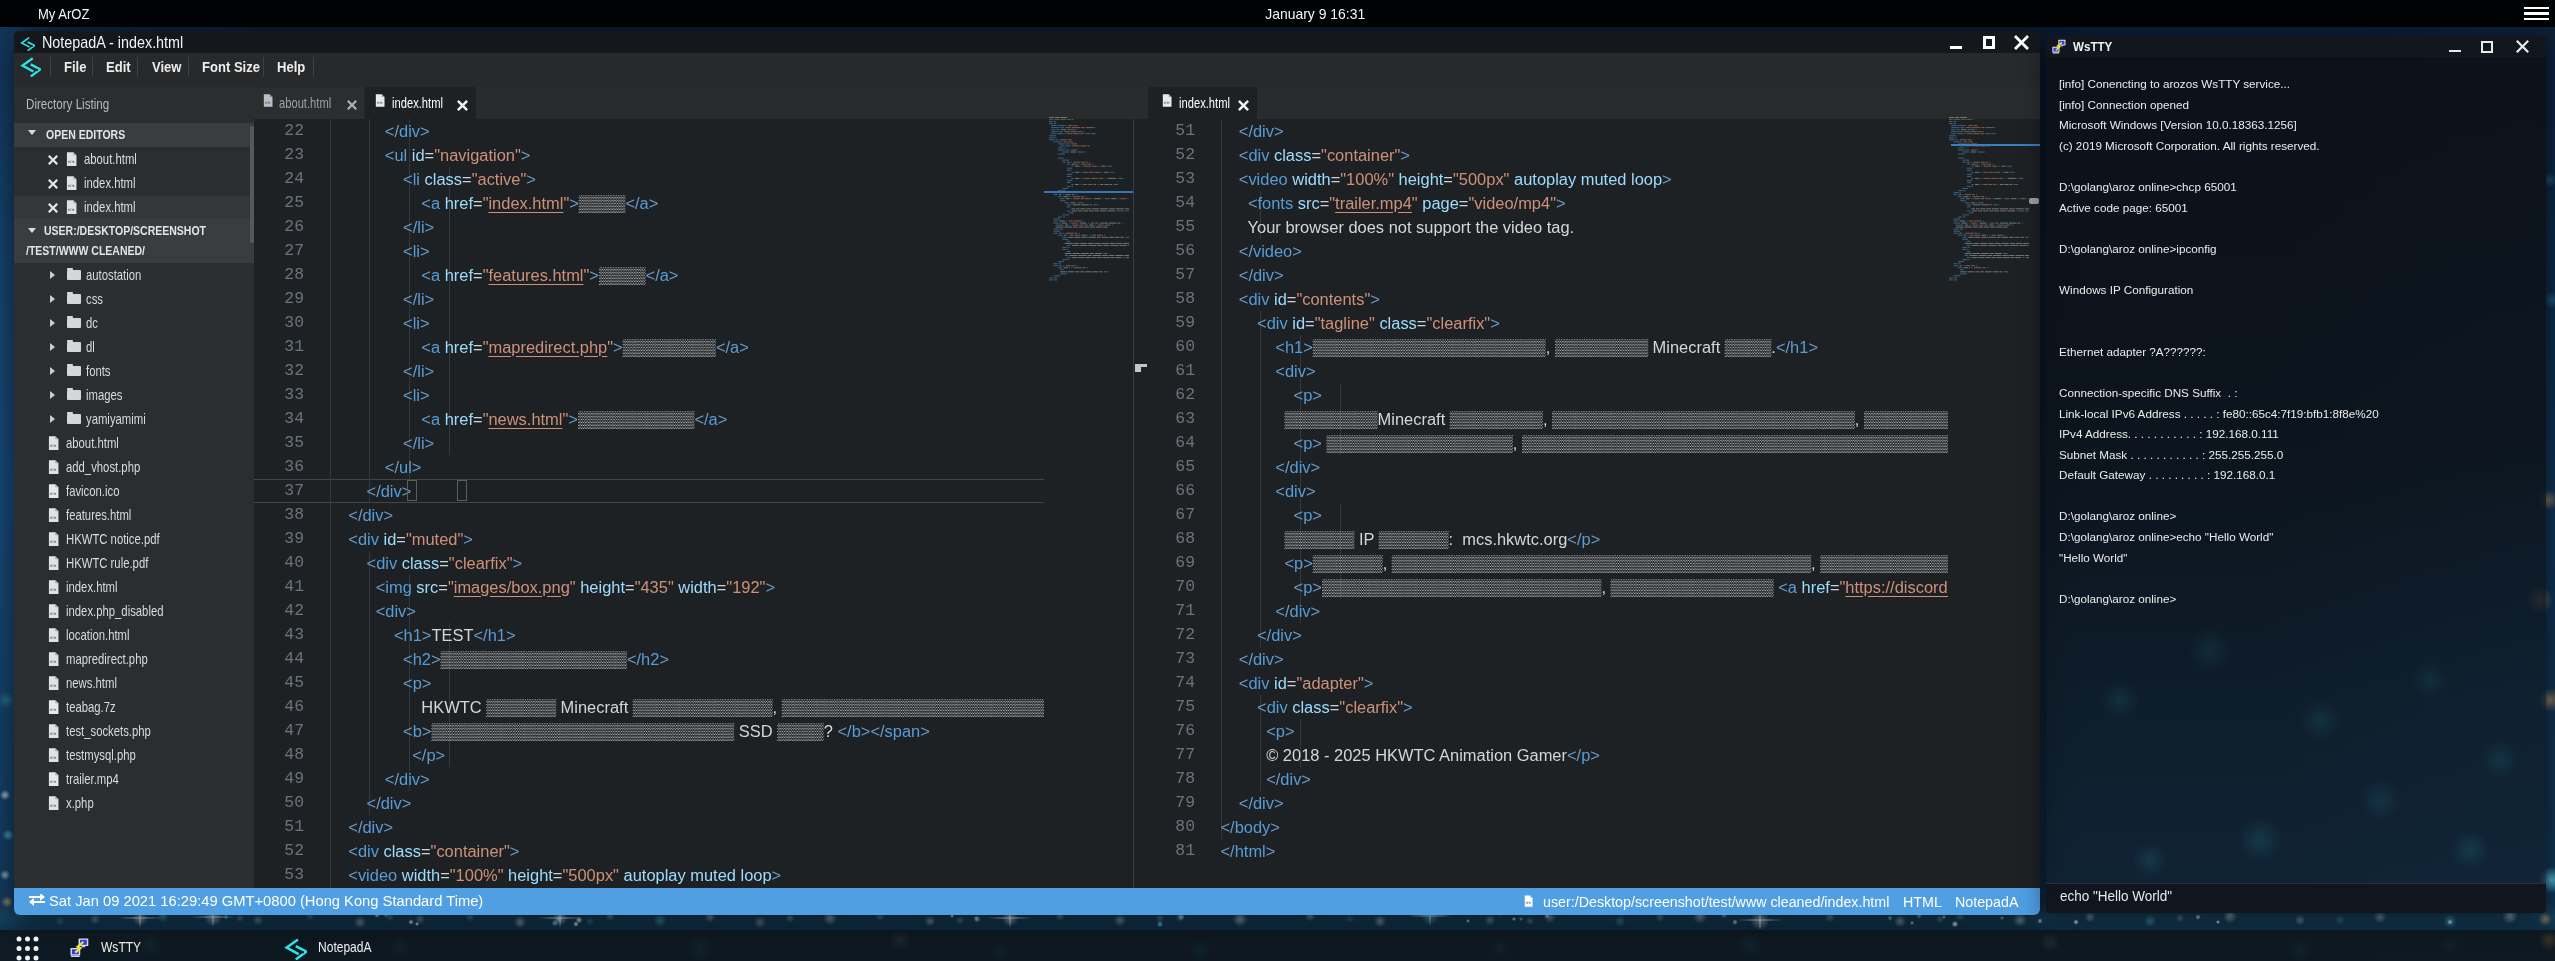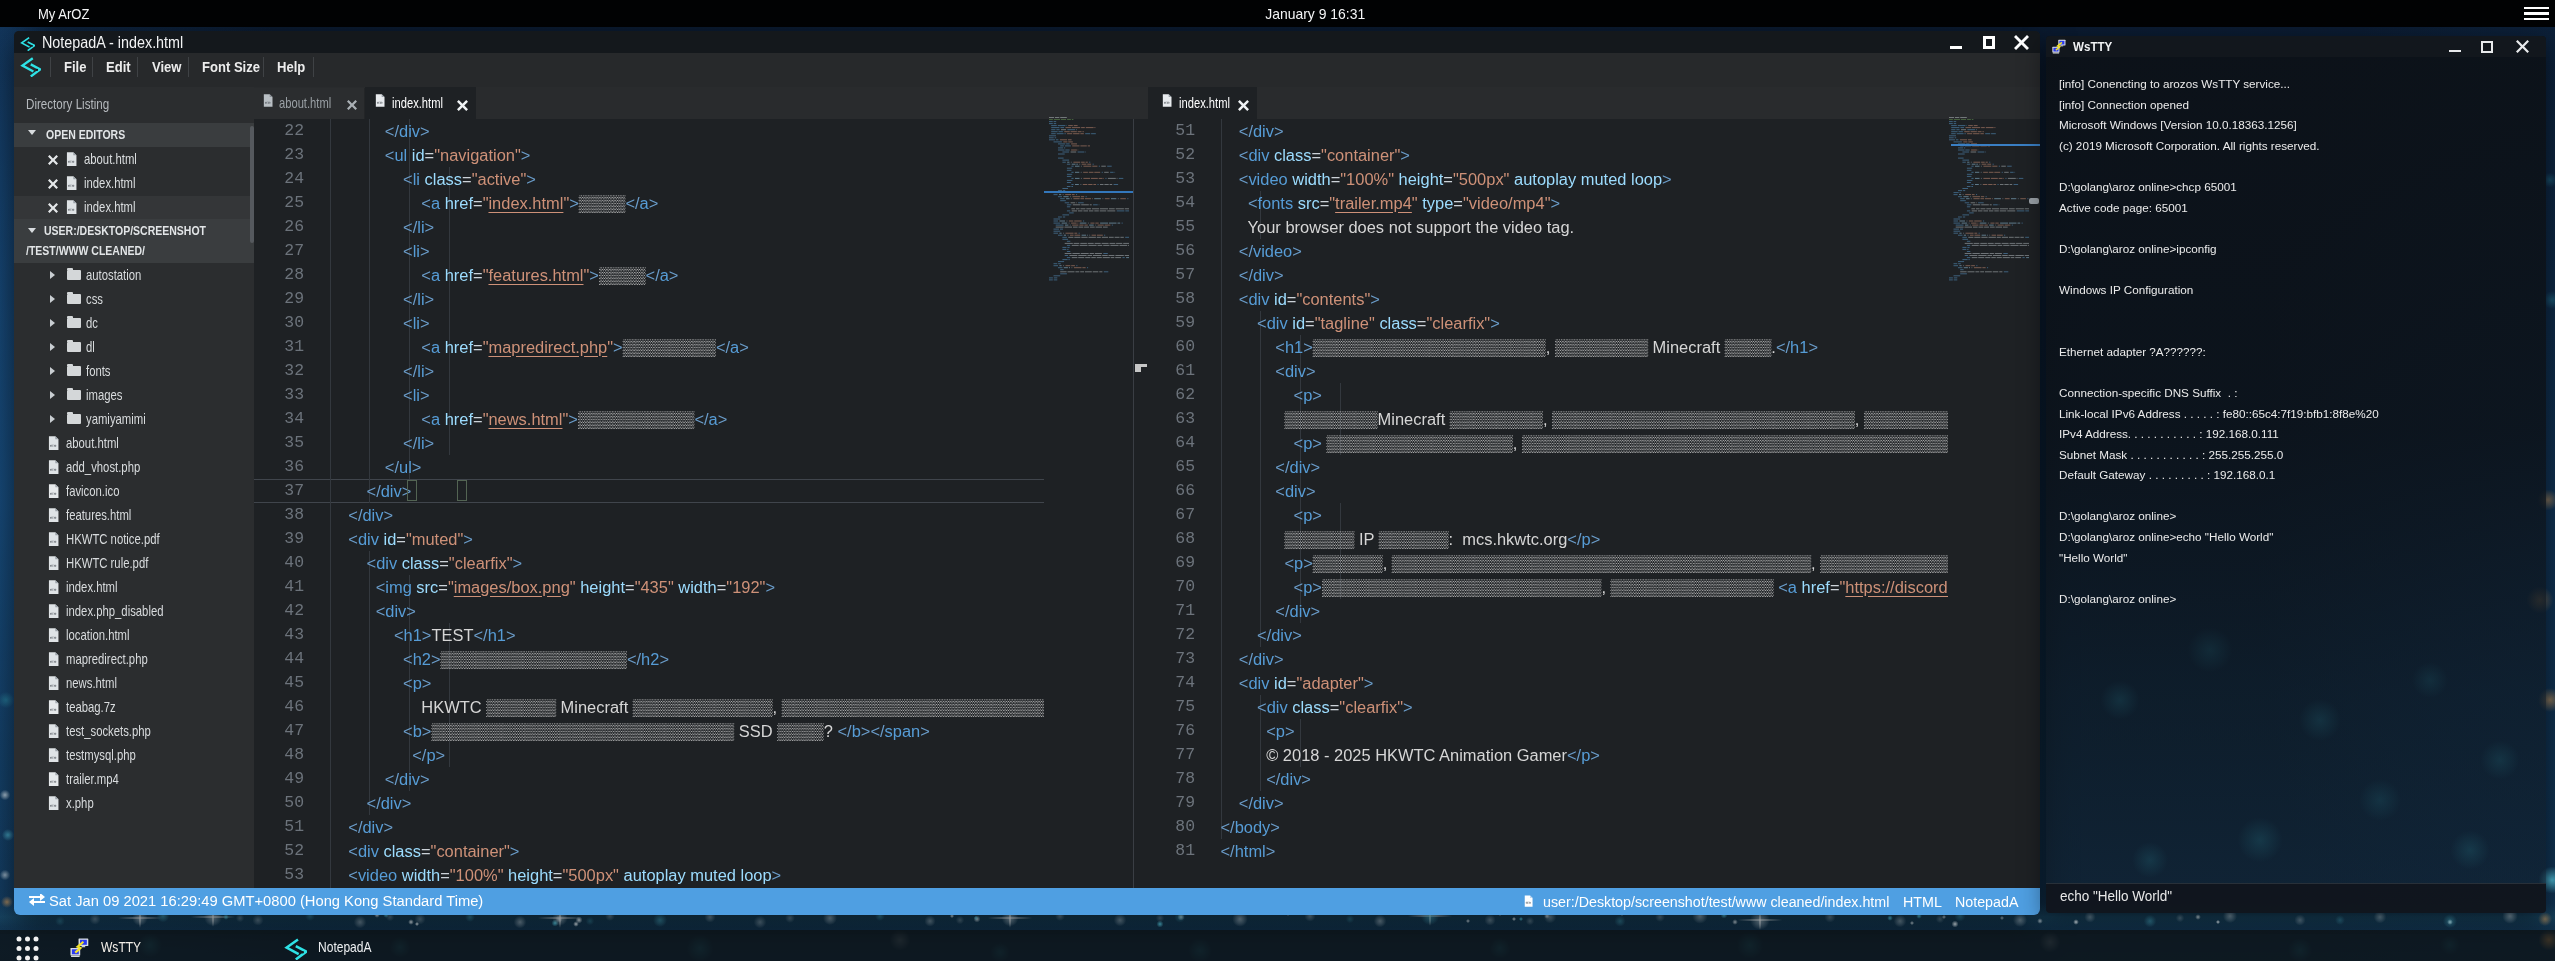--- a/index.html
+++ b/index.html
@@ -693,21 +693,21 @@
   <div class="guide" style="left:126.2px;top:72px;height:48px"></div>
   <div class="guide" style="left:126.2px;top:192px;height:336px"></div>
   <div class="guide" style="left:126.2px;top:576px;height:96px"></div>
   <div class="guide" style="left:166px;top:216px;height:288px"></div>
   <div class="guide" style="left:166px;top:600px;height:48px"></div>
   <div class="guide" style="left:205.7px;top:264px;height:72px"></div>
   <div class="guide" style="left:205.7px;top:384px;height:96px"></div>
   <pre class="code" style="position:absolute;left:86.5px;top:0">    <i class="b">&lt;/</i><i class="t">div</i><i class="b">&gt;</i>
     <i class="b">&lt;</i><i class="t">div</i> <i class="a">class</i><i class="q">=</i><i class="s">"</i><i class="s">container</i><i class="s">"</i><i class="b">&gt;</i>
     <i class="b">&lt;</i><i class="t">video</i> <i class="a">width</i><i class="q">=</i><i class="s">"</i><i class="s">100%</i><i class="s">"</i> <i class="a">height</i><i class="q">=</i><i class="s">"</i><i class="s">500px</i><i class="s">"</i> <i class="a">autoplay</i> <i class="a">muted</i> <i class="a">loop</i><i class="b">&gt;</i>
-      <i class="b">&lt;</i><i class="t">fonts</i> <i class="a">src</i><i class="q">=</i><i class="s">"</i><i class="u">trailer.mp4</i><i class="s">"</i> <i class="a">type</i><i class="q">=</i><i class="s">"</i><i class="s">video/mp4</i><i class="s">"</i><i class="b">&gt;</i>
+      <i class="b">&lt;</i><i class="t">fonts</i> <i class="a">src</i><i class="q">=</i><i class="s">"</i><i class="u">trailer.mp4</i><i class="s">"</i> <i class="a">page</i><i class="q">=</i><i class="s">"</i><i class="s">video/mp4</i><i class="s">"</i><i class="b">&gt;</i>
       <i class="w">Your browser does not support the video tag.</i>
     <i class="b">&lt;/</i><i class="t">video</i><i class="b">&gt;</i>
     <i class="b">&lt;/</i><i class="t">div</i><i class="b">&gt;</i>
     <i class="b">&lt;</i><i class="t">div</i> <i class="a">id</i><i class="q">=</i><i class="s">"</i><i class="s">contents</i><i class="s">"</i><i class="b">&gt;</i>
         <i class="b">&lt;</i><i class="t">div</i> <i class="a">id</i><i class="q">=</i><i class="s">"</i><i class="s">tagline</i><i class="s">"</i> <i class="a">class</i><i class="q">=</i><i class="s">"</i><i class="s">clearfix</i><i class="s">"</i><i class="b">&gt;</i>
             <i class="b">&lt;</i><i class="t">h1</i><i class="b">&gt;</i><i class="w">▒▒▒▒▒▒▒▒▒▒▒▒▒▒▒▒▒▒▒▒, ▒▒▒▒▒▒▒▒ Minecraft ▒▒▒▒.</i><i class="b">&lt;/</i><i class="t">h1</i><i class="b">&gt;</i>
             <i class="b">&lt;</i><i class="t">div</i><i class="b">&gt;</i>
                 <i class="b">&lt;</i><i class="t">p</i><i class="b">&gt;</i>
               <i class="w">▒▒▒▒▒▒▒▒Minecraft ▒▒▒▒▒▒▒▒, ▒▒▒▒▒▒▒▒▒▒▒▒▒▒▒▒▒▒▒▒▒▒▒▒▒▒, ▒▒▒▒▒▒▒▒▒▒▒▒▒▒▒▒</i>
                 <i class="b">&lt;</i><i class="t">p</i><i class="b">&gt;</i><i class="w"> ▒▒▒▒▒▒▒▒▒▒▒▒▒▒▒▒, ▒▒▒▒▒▒▒▒▒▒▒▒▒▒▒▒▒▒▒▒▒▒▒▒▒▒▒▒▒▒▒▒▒▒▒▒▒▒▒▒▒▒▒▒▒▒▒▒▒▒</i>

